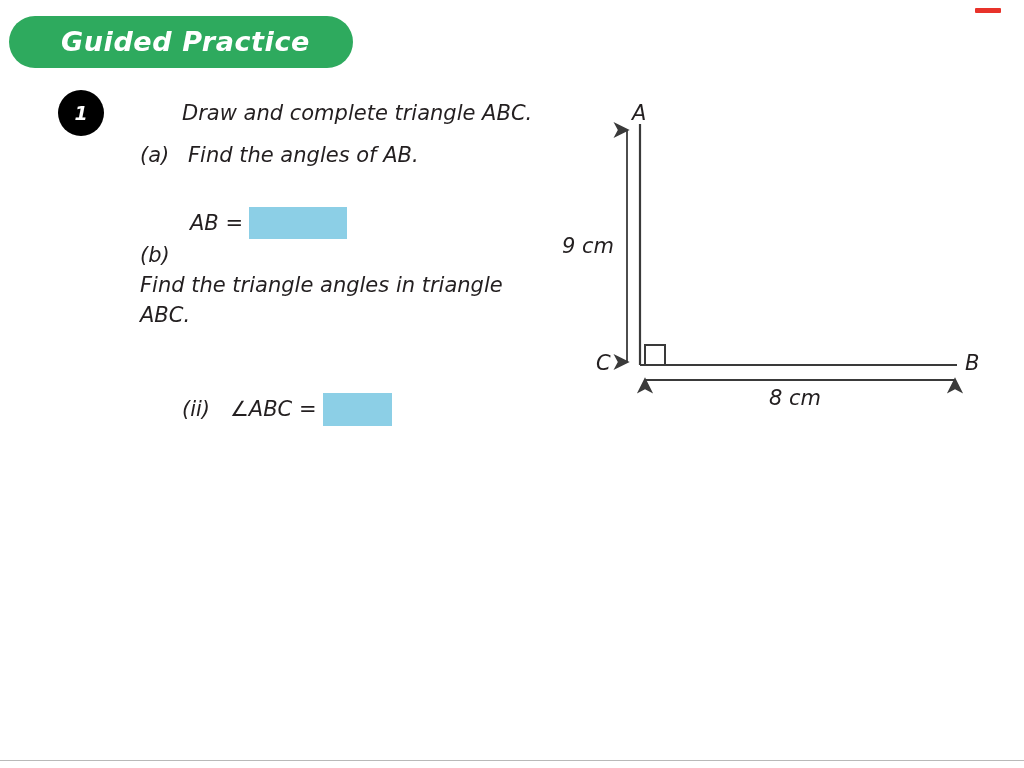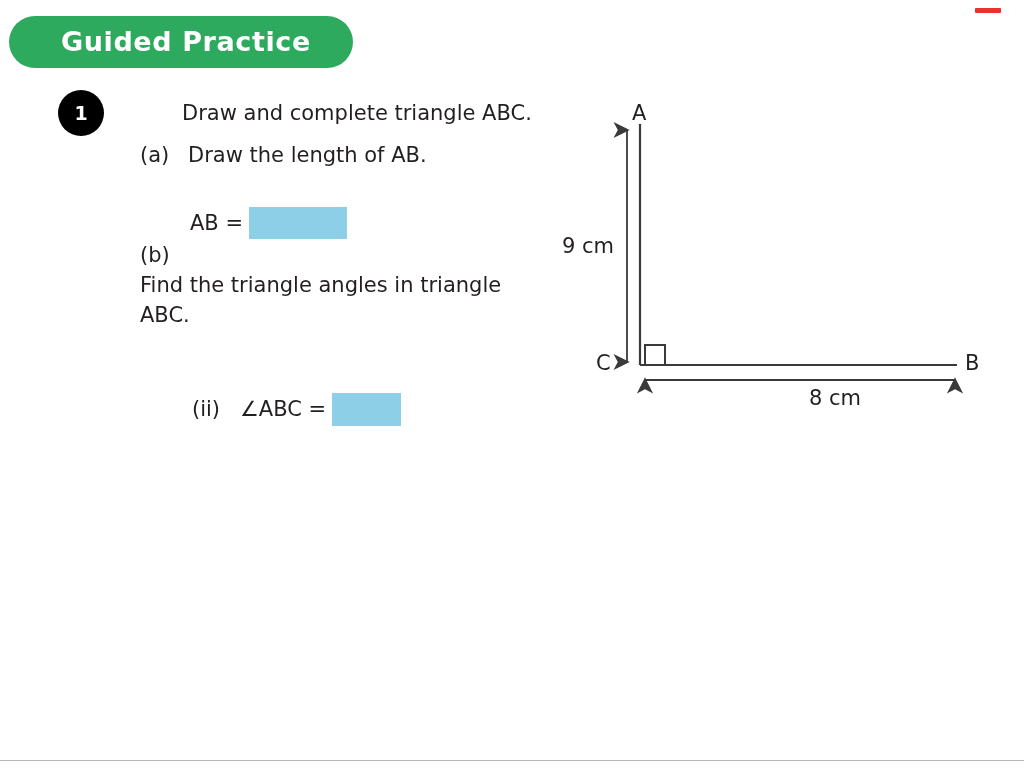--- a/index.html
+++ b/index.html
@@ -13,20 +13,21 @@
     position: relative;
     overflow: hidden;
     font-family: "DejaVu Sans", "Liberation Sans", sans-serif;
     color: #231f20;
   }
 
   .slide {
     position: absolute;
     inset: 0;
     background: #ffffff;
+    font-style: italic;
   }
 
   
   .red-mark {
     position: absolute;
     left: 975px;
     top: 8px;
     width: 26px;
     height: 5px;
     background: #e8322a;
@@ -110,21 +111,21 @@
   
   .ans-row {
     position: absolute;
     font-size: 21px;
     line-height: 34px;
     white-space: nowrap;
     margin-top: 20px;
   }
   .ans-ab { left: 190px; top: 186px; }
   .ans-i  { left: 190px; top: 318px; }
-  .ans-ii { left: 192px; top: 372px; }
+  .ans-ii { left: 182px; top: 372px; }
 
   .roman {
     display: inline-block;
     width: 48px;
   }
 
   .ans-box {
     display: inline-block;
     vertical-align: middle;
     background: #8ccfe6;
@@ -153,21 +154,21 @@
     position: absolute;
     font-size: 21px;
     line-height: 22px;
     color: #231f20;
     white-space: nowrap;
   }
   .lbl-A  { left: 632px; top: 102px; }
   .lbl-B  { left: 965px; top: 352px; }
   .lbl-C  { left: 596px; top: 352px; }
   .lbl-6  { left: 562px; top: 235px; }
-  .lbl-8  { left: 769px; top: 387px; margin-left: 40px; }
+  .lbl-8  { left: 769px; top: 387px; }
 
   
   .bottom-rule {
     position: absolute;
     left: 0;
     top: 760px;
     width: 1024px;
     height: 1px;
     background: #b9b9b9;
   }
@@ -183,21 +184,21 @@
     <div class="banner-title">Guided Practice</div>
   </div>
 
   <div class="qnum">
     <div class="qnum-label">1</div>
   </div>
 
   <div class="q-stem">Draw and complete triangle ABC.</div>
 
   <div class="part part-a">
-    <span class="part-marker">(a)</span><span class="part-body">Draw the length of AB.</span>
+    <span class="part-marker">(a)</span><span class="part-body">Find the angles of AB.</span>
   </div>
 
   <div class="ans-row ans-ab">
     <span>AB =</span><span class="ans-box"></span>
   </div>
 
   <div class="part part-b">
     <span class="part-marker">(b)</span><span class="part-body">Find the triangle angles in triangle ABC.</span>
   </div>
 

